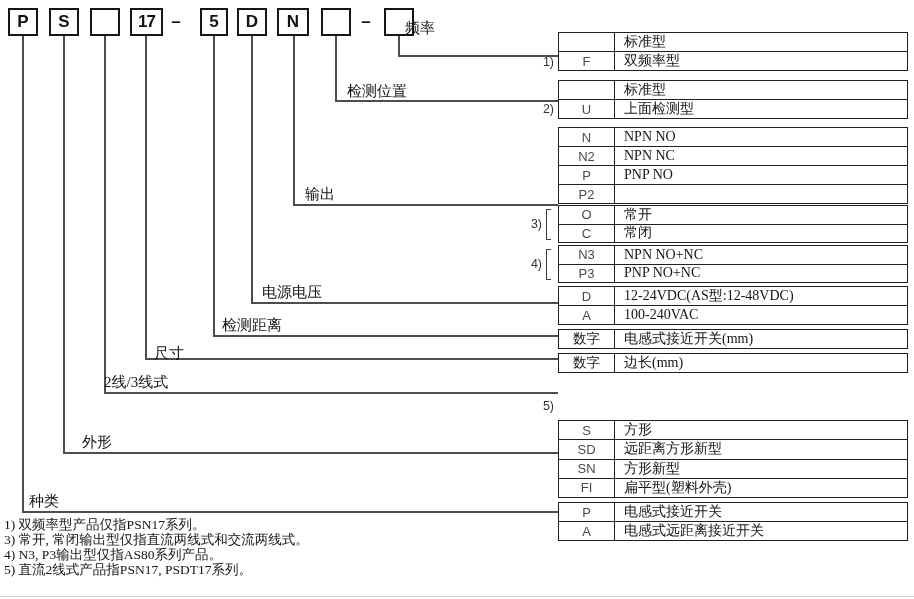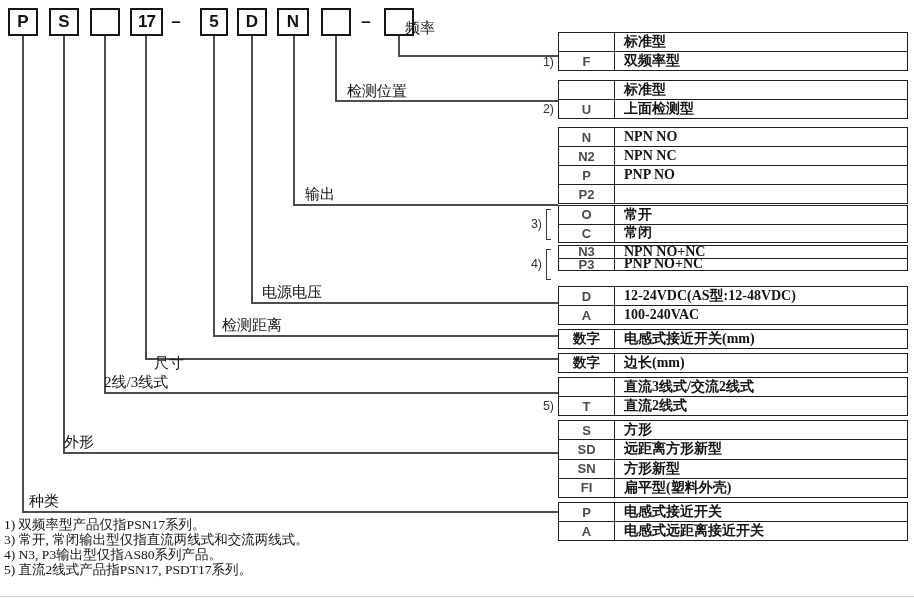--- a/index.html
+++ b/index.html
@@ -14,21 +14,21 @@
         font-weight:bold;font-size:17px;color:#111;}
   
   .vl{position:absolute;width:1.5px;background:#4d4d4d;}
   .hl{position:absolute;height:1.5px;background:#4d4d4d;}
   
   .blabel{position:absolute;font-family:"Liberation Serif",serif;font-size:15px;color:#141414;
           white-space:nowrap;line-height:16px;}
   
   .tgroup{position:absolute;left:558px;width:350px;box-sizing:border-box;border:1.5px solid #1f1f1f;
           display:flex;flex-direction:column;background:#fff;}
-  .trow{flex:1;display:flex;align-items:stretch;border-top:1px solid #1f1f1f;min-height:0;font-weight:bold;}
+  .trow{flex:1;display:flex;align-items:stretch;border-top:1px solid #1f1f1f;min-height:0;}
   .trow:first-child{border-top:none;}
   .tcode{width:56px;flex:0 0 56px;display:flex;align-items:center;justify-content:center;
          border-right:1px solid #1f1f1f;font-size:13px;color:#4a4a4a;box-sizing:border-box;}
   .tcode.cn{font-family:"Liberation Serif",serif;font-size:13.5px;color:#141414;}
   .tdesc{flex:1;display:flex;align-items:center;padding-left:9px;
          font-family:"Liberation Serif",serif;font-size:14px;color:#141414;white-space:nowrap;}
   
   .note{position:absolute;width:28px;text-align:right;font-size:12.5px;color:#333;line-height:14px;}
   .bracket{position:absolute;left:546px;width:5px;box-sizing:border-box;
            border:1.5px solid #3a3a3a;border-right:none;}
@@ -72,23 +72,23 @@
   <div class="hl" style="left:145px;top:358px;width:413px"></div>
   <div class="hl" style="left:104px;top:392px;width:454px"></div>
   <div class="hl" style="left:63px;top:452px;width:495px"></div>
   <div class="hl" style="left:22px;top:511px;width:536px"></div>
 
   <div class="blabel" style="left:405px;top:20px">频率</div>
   <div class="blabel" style="left:347px;top:83px">检测位置</div>
   <div class="blabel" style="left:305px;top:186px">输出</div>
   <div class="blabel" style="left:262px;top:284px">电源电压</div>
   <div class="blabel" style="left:222px;top:317px">检测距离</div>
-  <div class="blabel" style="left:154px;top:355px">尺寸</div>
+  <div class="blabel" style="left:154px;top:345px">尺寸</div>
   <div class="blabel" style="left:104px;top:374px">2线/3线式</div>
-  <div class="blabel" style="left:64px;top:434px">外形</div>
+  <div class="blabel" style="left:82px;top:434px">外形</div>
   <div class="blabel" style="left:29px;top:493px">种类</div>
 
   <div class="tgroup" style="top:32px;height:39px">
     <div class="trow">
       <div class="tcode"></div>
       <div class="tdesc">标准型</div>
     </div>
     <div class="trow">
       <div class="tcode">F</div>
       <div class="tdesc">双频率型</div>
@@ -128,21 +128,21 @@
     <div class="trow">
       <div class="tcode">O</div>
       <div class="tdesc">常开</div>
     </div>
     <div class="trow">
       <div class="tcode">C</div>
       <div class="tdesc">常闭</div>
     </div>
   </div>
 
-  <div class="tgroup" style="top:245px;height:26px">
+  <div class="tgroup" style="top:245px;height:38px">
     <div class="trow">
       <div class="tcode">N3</div>
       <div class="tdesc">NPN NO+NC</div>
     </div>
     <div class="trow">
       <div class="tcode">P3</div>
       <div class="tdesc">PNP NO+NC</div>
     </div>
   </div>
 
@@ -164,30 +164,20 @@
     </div>
   </div>
 
   <div class="tgroup" style="top:353px;height:20px">
     <div class="trow">
       <div class="tcode cn">数字</div>
       <div class="tdesc">边长(mm)</div>
     </div>
   </div>
 
-  <div class="tgroup" style="top:377px;height:39px">
-    <div class="trow">
-      <div class="tcode"></div>
-      <div class="tdesc">直流3线式/交流2线式</div>
-    </div>
-    <div class="trow">
-      <div class="tcode">T</div>
-      <div class="tdesc">直流2线式</div>
-    </div>
-  </div>
 
   <div class="tgroup" style="top:420px;height:78px">
     <div class="trow">
       <div class="tcode">S</div>
       <div class="tdesc">方形</div>
     </div>
     <div class="trow">
       <div class="tcode">SD</div>
       <div class="tdesc">远距离方形新型</div>
     </div>

